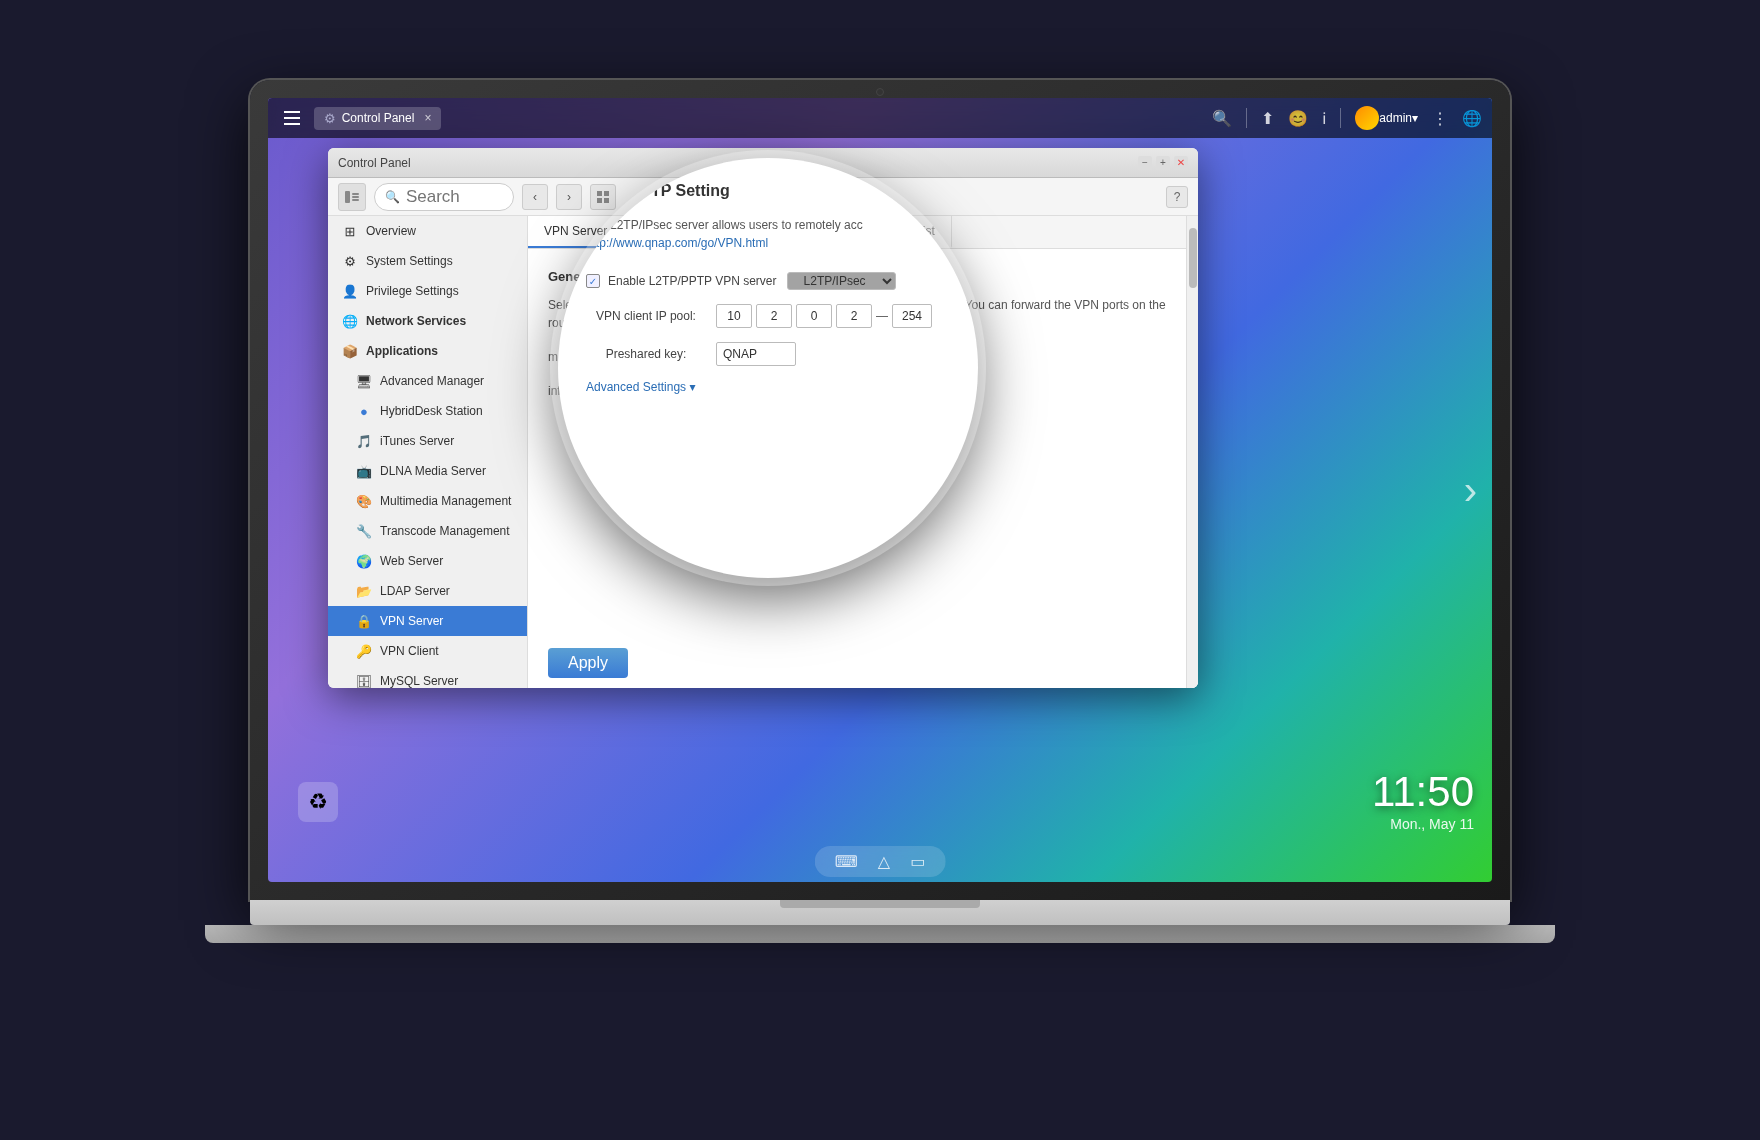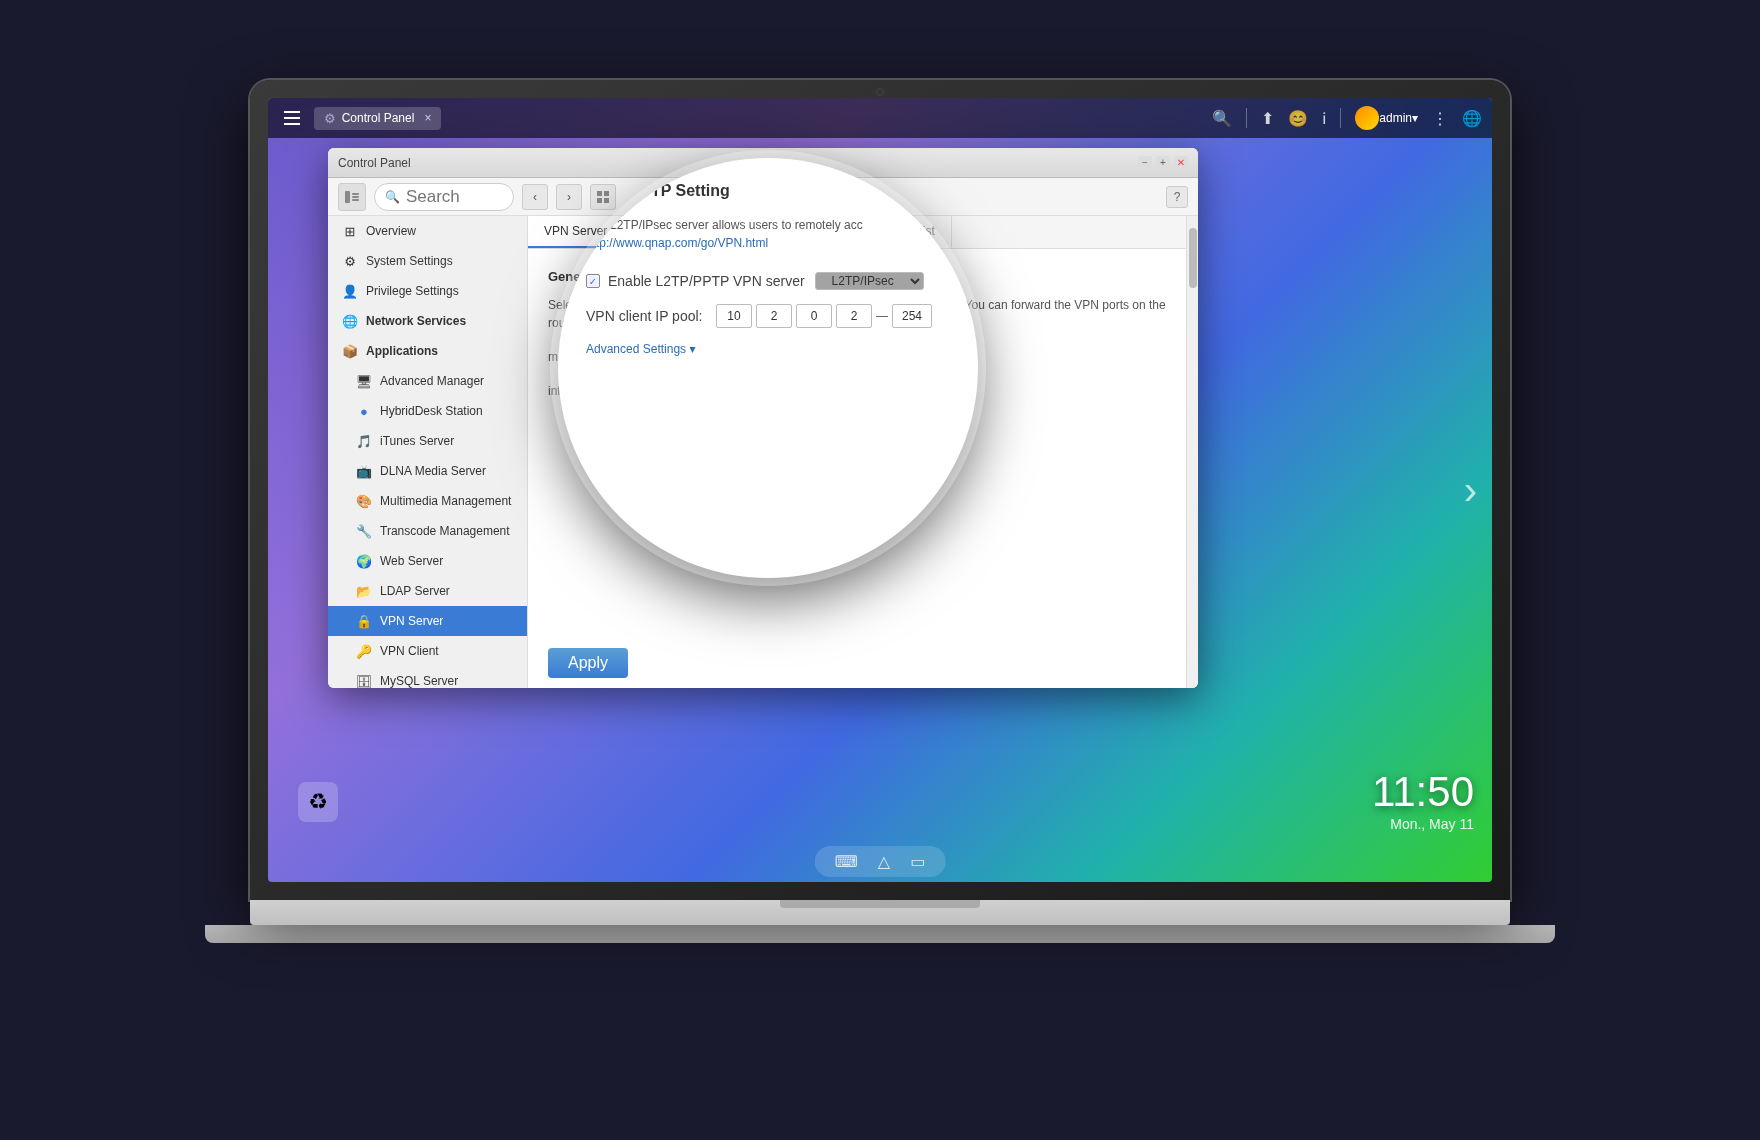--- a/index.html
+++ b/index.html
@@ -538,23 +538,24 @@
     }
 
     .form-row {
       display: flex;
       align-items: center;
       margin-bottom: 14px;
       gap: 10px;
     }
 
     .form-label {
-      font-size: 14px;
+      font-size: 12px;
       color: #444;
       min-width: 120px;
+      text-align: center;
     }
 
     .checkbox-area {
       display: flex;
       align-items: center;
       gap: 8px;
     }
 
     .checkbox {
       width: 14px;
@@ -863,20 +864,24 @@
             <div class="ip-inputs">
               <input type="text" class="ip-field" value="10" style="">
               <input type="text" class="ip-field" value="2" style="">
               <input type="text" class="ip-field" value="0" style="">
               <input type="text" class="ip-field" value="2" style="">
               <span class="ip-to">—</span>
               <input type="text" class="ip-end" value="254" style="">
             </div>
           </div>
 
+          <div class="form-row">
+            <span class="form-label">Preshared key:</span>
+            <input type="text" class="preshared-input" value="QNAP" style="">
+          </div>
 
           <div class="form-row">
             <a class="advanced-link">Advanced Settings ▾</a>
           </div>
         </div>
       </div>
 
       <div class="arrow-right">›</div>
 
       <div class="recycle-bin">

